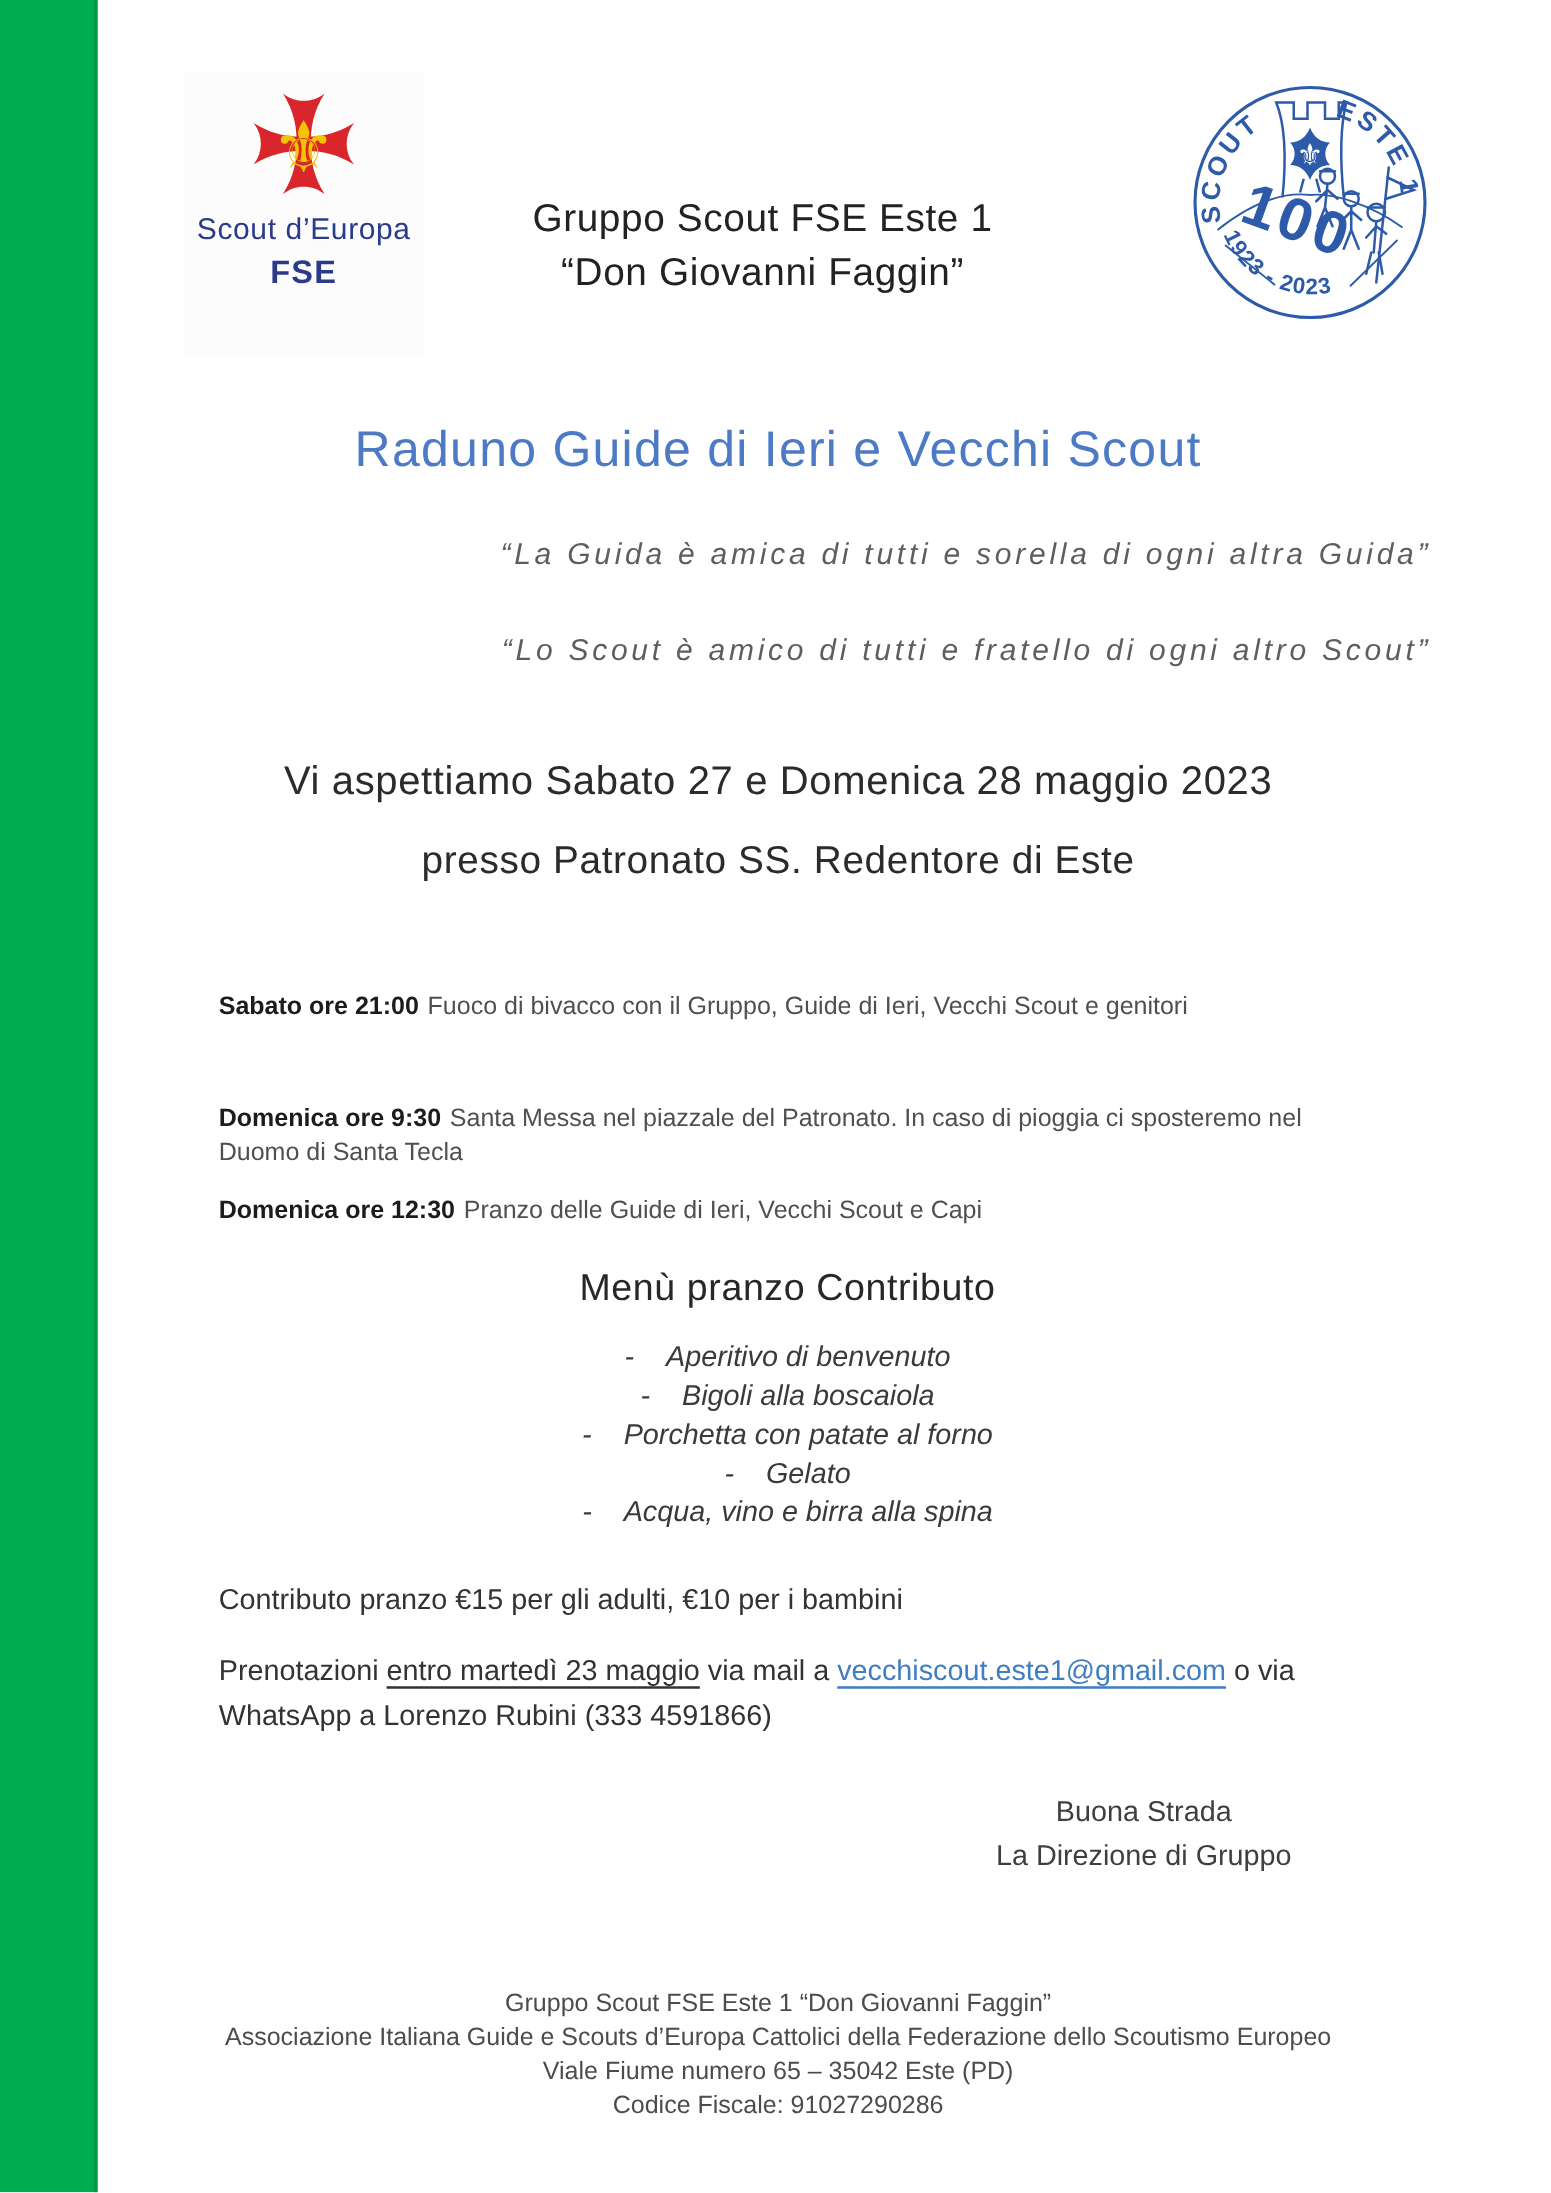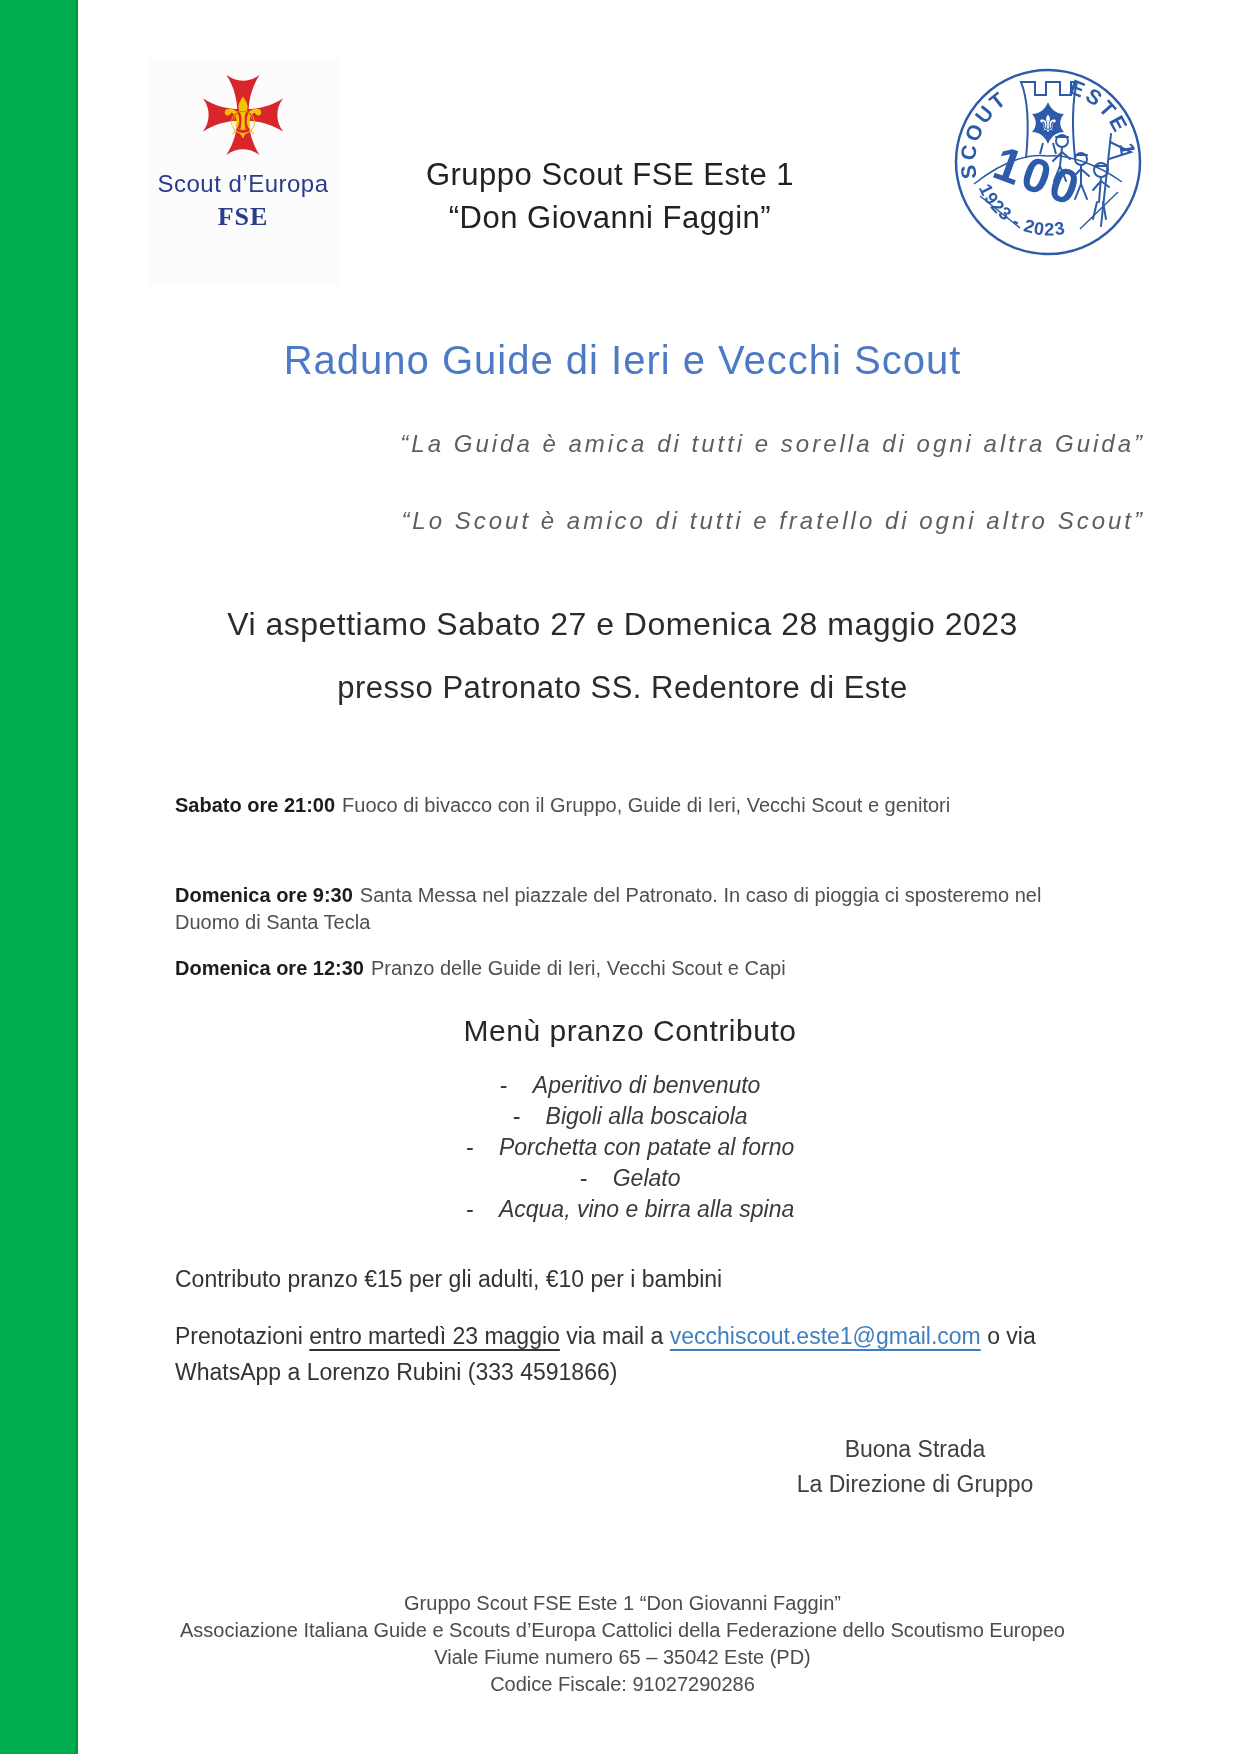--- a/index.html
+++ b/index.html
@@ -7,21 +7,21 @@
     position:relative;width:1241px;height:1754px;background:#ffffff;
     font-family:"Liberation Sans",sans-serif;overflow:hidden;color:#2e2e2e;
   }
   .green-bar{position:absolute;left:0;top:0;width:75px;height:1754px;
     background:#00ad4e;border-right:3px solid #009a45;}
   
   .logo-box{position:absolute;left:147px;top:58px;width:192px;height:228px;
     background:#fcfcfc;display:flex;flex-direction:column;align-items:center;}
   .logo-box svg{display:block;margin-top:6px;}
   .logo-name{color:#2b3b8c;font-size:24px;letter-spacing:0.5px;margin-top:2px;white-space:nowrap;}
-  .logo-fse{color:#2b3b8c;font-size:26px;font-weight:bold;letter-spacing:1px;margin-top:4px;font-family:Liberation Serif, serif;}
+  .logo-fse{color:#2b3b8c;font-size:26px;font-weight:bold;letter-spacing:1px;margin-top:4px;}
   
   .header-title{position:absolute;left:360px;top:113px;width:500px;text-align:center;
     font-size:31px;line-height:43px;color:#222222;letter-spacing:0.5px;margin-top:40px;}
   
   .badge{position:absolute;left:952px;top:66px;width:192px;height:192px;}
   
   .main-title{position:absolute;left:100px;top:338px;width:1045px;text-align:center;
     font-size:40px;color:#4d7ac5;letter-spacing:1px;}
   .quote{position:absolute;left:100px;width:1045px;text-align:right;
     font-style:italic;font-size:24px;color:#5e5e5e;letter-spacing:3px;font-weight:300;}

